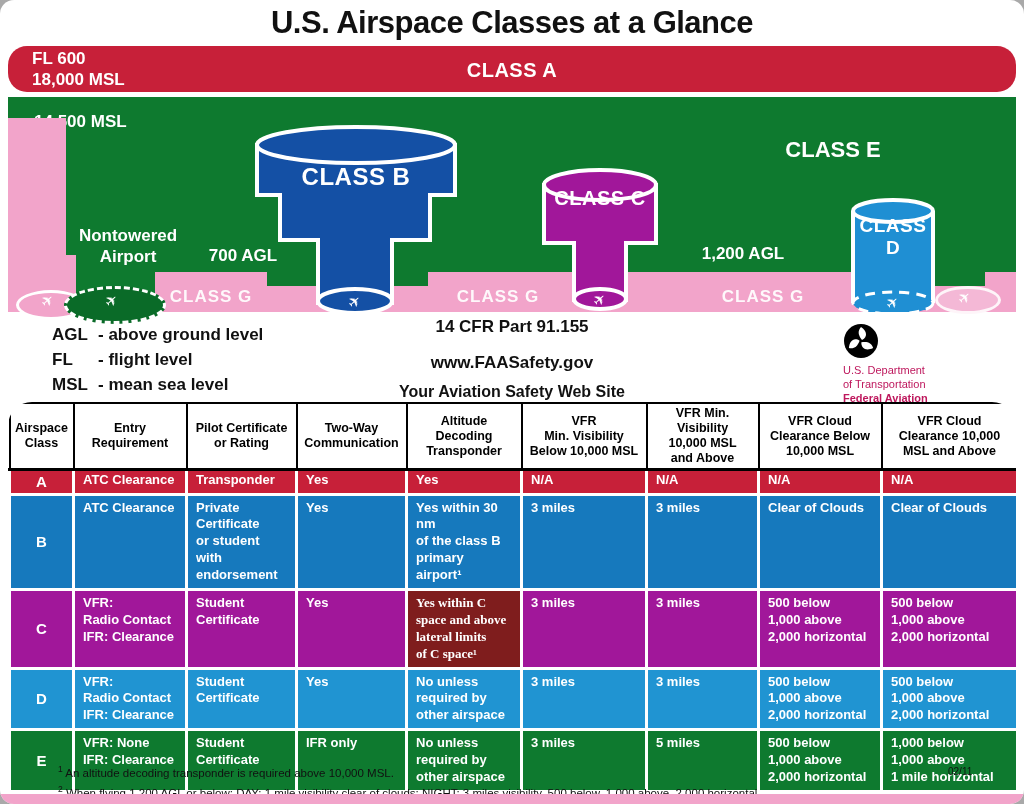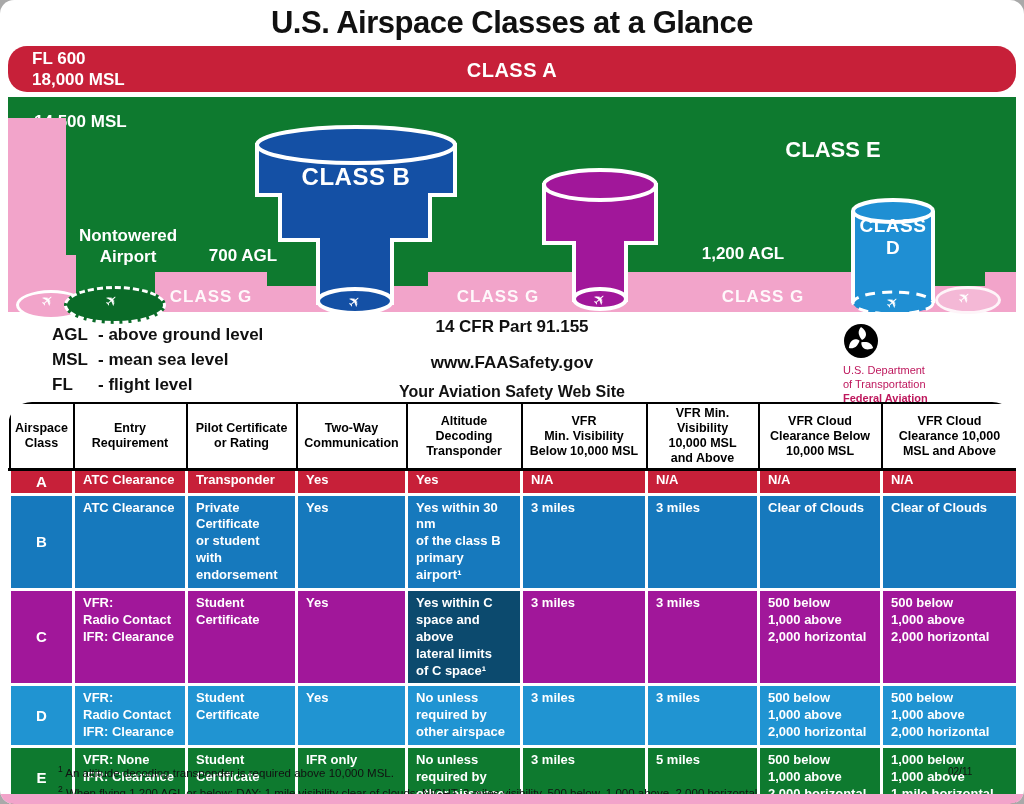--- a/index.html
+++ b/index.html
@@ -97,35 +97,36 @@
       <g>
         <rect x="845" y="114" width="80" height="92" fill="#1F8FD3"></rect>
         <line x1="845" y1="114" x2="845" y2="206" stroke="#fff" stroke-width="4"></line>
         <line x1="925" y1="114" x2="925" y2="206" stroke="#fff" stroke-width="4"></line>
         <ellipse cx="885" cy="206" rx="40" ry="11" fill="#1F8FD3" stroke="#fff" stroke-width="3" stroke-dasharray="10 7"></ellipse>
         <ellipse cx="885" cy="114" rx="40" ry="11" fill="#1F8FD3" stroke="#fff" stroke-width="4"></ellipse>
       </g>
     </svg>
 
     <div class="shape-label" style="left:268px;top:66px;width:160px;font-size:24px;">CLASS B</div>
+    <div class="shape-label" style="left:512px;top:90px;width:160px;font-size:20px;">CLASS C</div>
     <div class="shape-label" style="left:845px;top:118px;width:80px;font-size:19px;">CLASS
 D</div>
 
     <span class="plane" style="left:33px;top:196px;">✈</span>
     <span class="plane" style="left:97px;top:196px;">✈</span>
     <span class="plane" style="left:340px;top:197px;">✈</span>
     <span class="plane" style="left:585px;top:195px;">✈</span>
     <span class="plane" style="left:878px;top:198px;">✈</span>
     <span class="plane" style="left:950px;top:193px;color:#fff;">✈</span>
   </div>
 
   <div class="abs legend">
     <div class="row"><span class="abbr">AGL</span><span>-</span> <span>above ground level</span></div>
+    <div class="row"><span class="abbr">FL</span><span>-</span> <span>flight level</span></div>
     <div class="row"><span class="abbr">MSL</span><span>-</span> <span>mean sea level</span></div>
-    <div class="row"><span class="abbr">FL</span><span>-</span> <span>flight level</span></div>
   </div>
 
   <div class="abs refs">
     <div class="cfr">14 CFR Part 91.155</div>
     <div class="site">www.FAASafety.gov</div>
     <div class="tag">Your Aviation Safety Web Site</div>
   </div>
 
   <div class="abs agency">
     <svg width="36" height="36" viewBox="0 0 36 36">
@@ -250,21 +251,21 @@
 Radio Contact
 IFR: Clearance</div>
             </td>
             <td style="background: rgb(161, 23, 154);">
               <div class="cl">Student
 Certificate</div>
             </td>
             <td style="background: rgb(161, 23, 154);">
               <div class="cl">Yes</div>
             </td>
-            <td style="background: #0c4a6e;">
+            <td style="background: #7f1d1d; font-family: Liberation Serif, serif;">
               <div class="cl">Yes within C
 space and above
 lateral limits
 of C space¹</div>
             </td>
             <td style="background: rgb(161, 23, 154);">
               <div class="cl">3 miles</div>
             </td>
             <td style="background: rgb(161, 23, 154);">
               <div class="cl">3 miles</div>

